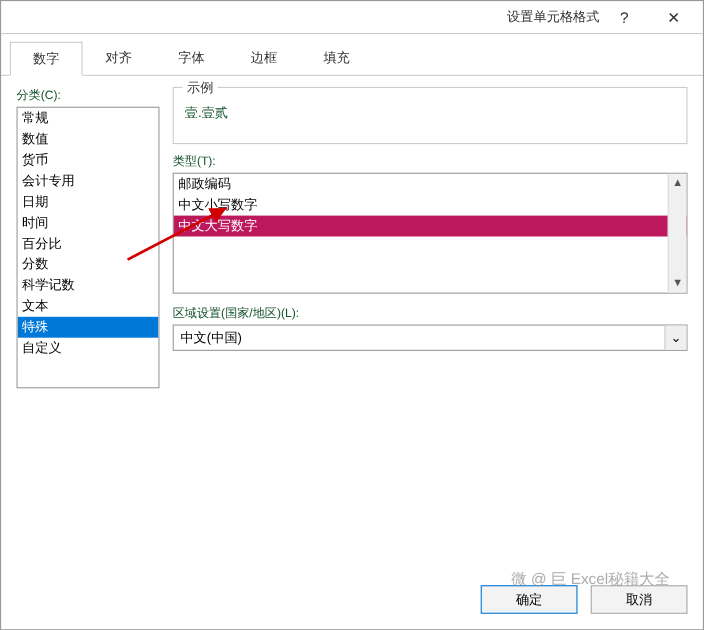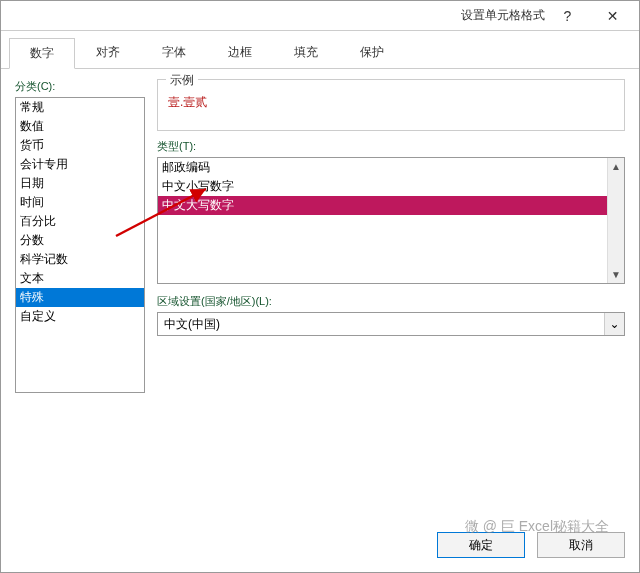--- a/index.html
+++ b/index.html
@@ -7,28 +7,28 @@
   .dialog { width:640px; height:573px; background:#fff; border:1px solid #999; position:relative; }
   .titlebar { height:30px; display:flex; align-items:center; padding:0 4px 0 8px; border-bottom:1px solid #ccc; }
   .titlebar .title { flex:1; font-size:12px; color:#333;text-align:right; }
   .tb-btn { width:45px; height:28px; display:flex; align-items:center; justify-content:center; font-size:14px; color:#333; }
   .tabs { display:flex; padding:6px 8px 0 8px; border-bottom:1px solid #ccc; }
   .tab { padding:6px 20px; font-size:12px; border:1px solid transparent; margin-right:0; color:#333; }
   .tab.active { border:1px solid #ccc; border-bottom:1px solid #fff; background:#fff; position:relative; top:1px; }
   .content { padding:10px 14px; display:flex; gap:12px; }
   .left { width:130px; }
   .lbl { font-size:11px; color:#14532d; margin-bottom:3px; }
-  .listbox { border:1px solid #999; background:#fff; height:296px; overflow:hidden; font-size:12px; }
+  .listbox { border:1px solid #999; background:#fff; height:256px; overflow:hidden; font-size:12px; }
   .listbox .item { padding:1px 4px; cursor:default; }
   .listbox .item.sel { background:#0078d7; color:#fff; }
   .right { flex:1; }
   .grp { border:1px solid #ccc; padding:8px 10px 12px 10px; margin-bottom:8px; position:relative; }
   .grp-title { position:absolute; top:-8px; left:8px; background:#fff; padding:0 4px; font-size:12px; color:#333; }
-  .sample { font-size:12px; color:#b91c1c; }
-  .typebox { border:1px solid #999; height:127px; font-size:12px; position:relative; }
+  .sample { font-size:12px; color:#14532d; }
+  .typebox { border:1px solid #999; height:110px; font-size:12px; position:relative; }
   .typebox .titem { padding:1px 4px; }
   .typebox .titem.sel { background:#be185d; color:#fff; }
   .scrollbar { position:absolute; right:0; top:0; width:17px; height:100%; background:#f0f0f0; border-left:1px solid #ddd; }
   .scroll-up,.scroll-down { height:17px; text-align:center; font-size:10px; line-height:17px; color:#555; }
   .combo { display:flex; border:1px solid #999; height:24px; align-items:center; font-size:12px;gap:17px; }
   .combo span { flex:1; padding:0 6px; }
   .combo .drop { width:20px; text-align:center; border-left:1px solid #ccc; height:100%; display:flex; align-items:center; justify-content:center; background:#efefef; }
   .note { font-size:12px; color:#333; padding:10px 14px; }
   .btnrow { position:absolute; bottom:14px; right:14px; display:flex; gap:12px; }
   .btn { width:88px; height:26px; font-size:12px; border:1px solid #aaa; background:#f3f3f3; display:flex; align-items:center; justify-content:center; }
@@ -45,21 +45,20 @@
     <div class="tb-btn">?</div>
     <div class="tb-btn">✕</div>
   </div>
 
   <div class="tabs">
     <div class="tab active">数字</div>
     <div class="tab">对齐</div>
     <div class="tab">字体</div>
     <div class="tab">边框</div>
     <div class="tab">填充</div>
-    <div class="tab">保护</div>
   </div>
 
   <div class="content">
     <div class="left">
       <div class="lbl">分类(C):</div>
       <div class="listbox">
         <div class="item">常规</div>
         <div class="item">数值</div>
         <div class="item">货币</div>
         <div class="item">会计专用</div>

